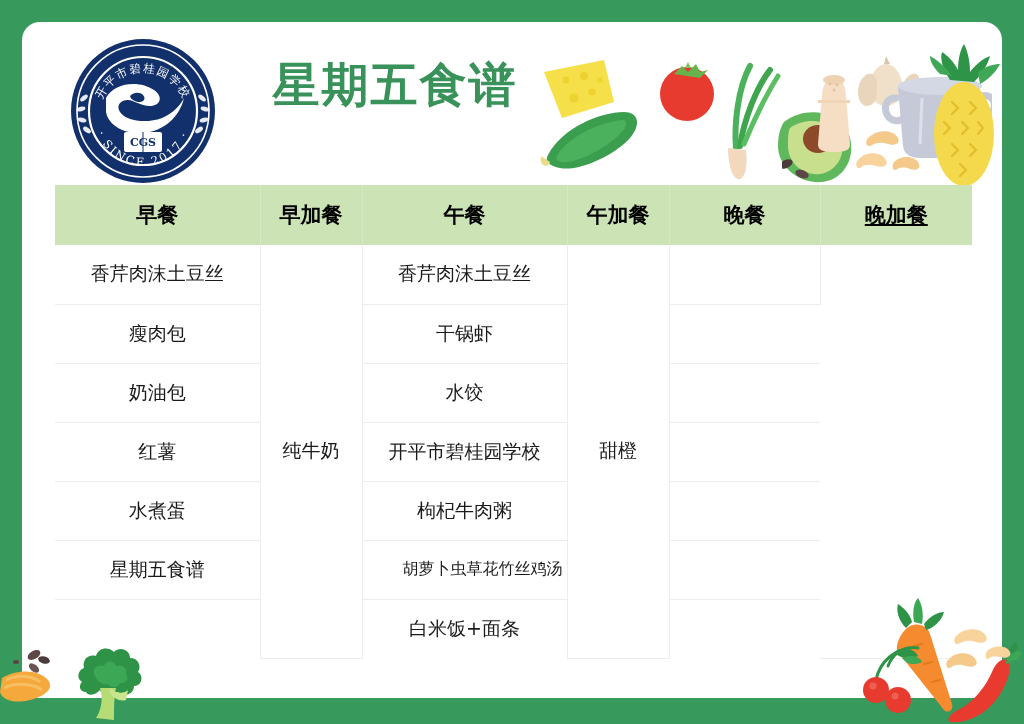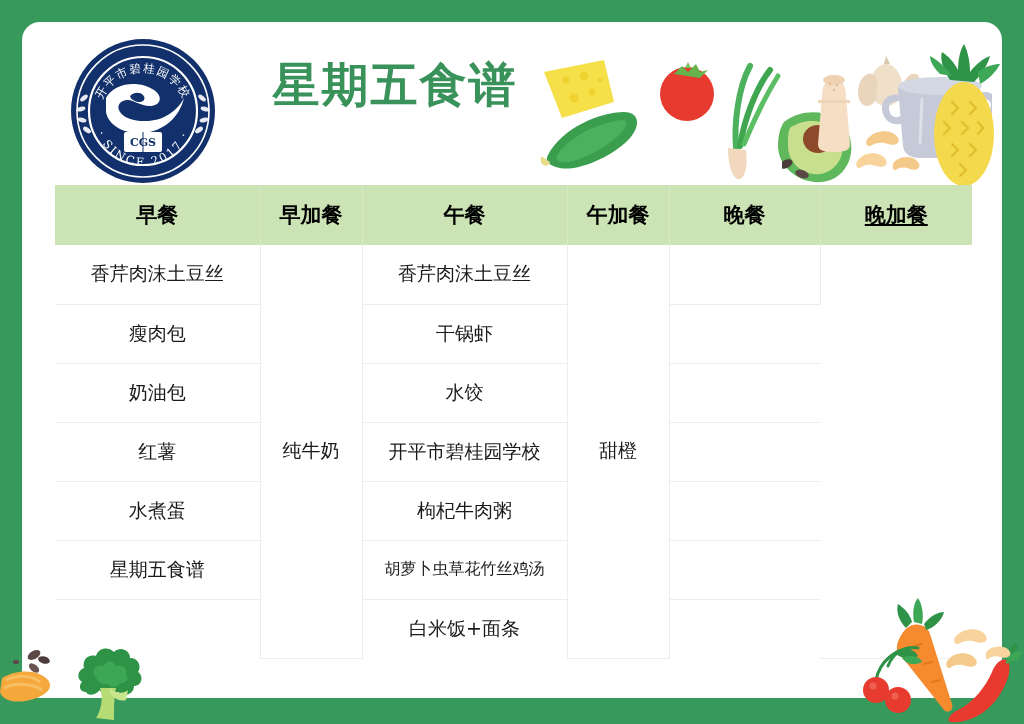--- a/index.html
+++ b/index.html
@@ -110,21 +110,21 @@
     vertical-align: middle;
     font-size: 19px;
     color: #1a1a1a;
     border-bottom: 1px solid #ededed;
     border-right: 1px solid #ededed;
     font-family: "DejaVu Sans", "Liberation Sans", sans-serif;
     padding: 0 4px;
   }
   #menu-table tbody tr:last-child td { border-bottom: none; text-align: center; }
   #menu-table tbody td:last-child { border-right: none; }
-  #menu-table tbody td.small { font-size: 16px; }
+  #menu-table tbody td.small { font-size: 16px; text-align: right; }
   #menu-table tbody td.merged { font-size: 19px; }
 
   
   .col-b   { width: 205px; }
   .col-bs  { width: 102px; }
   .col-l   { width: 205px; }
   .col-ls  { width: 102px; }
   .col-d   { width: 151px; }
   .col-ds  { width: 152px; }
 

